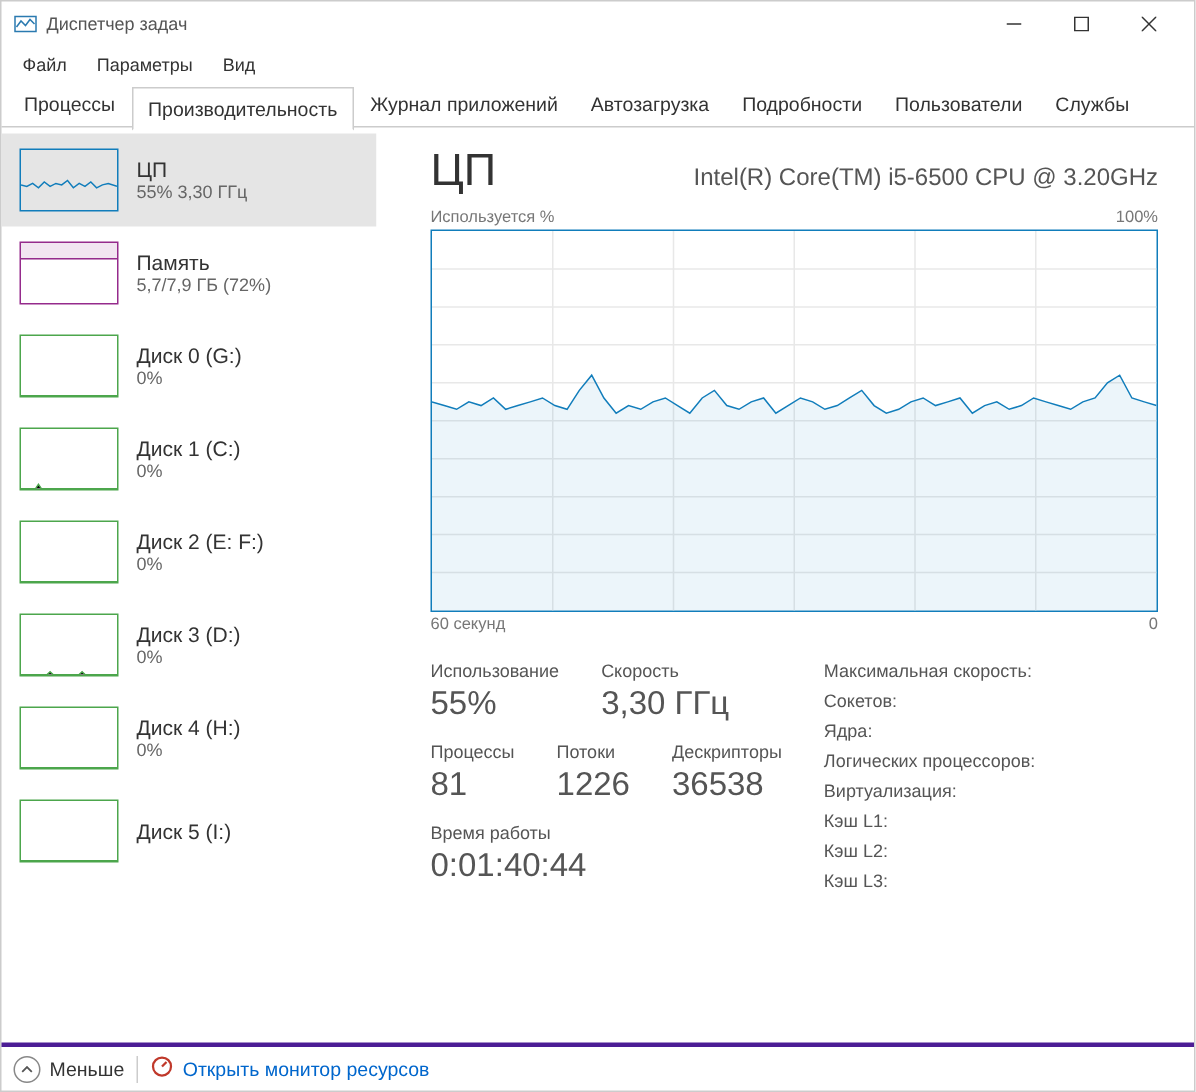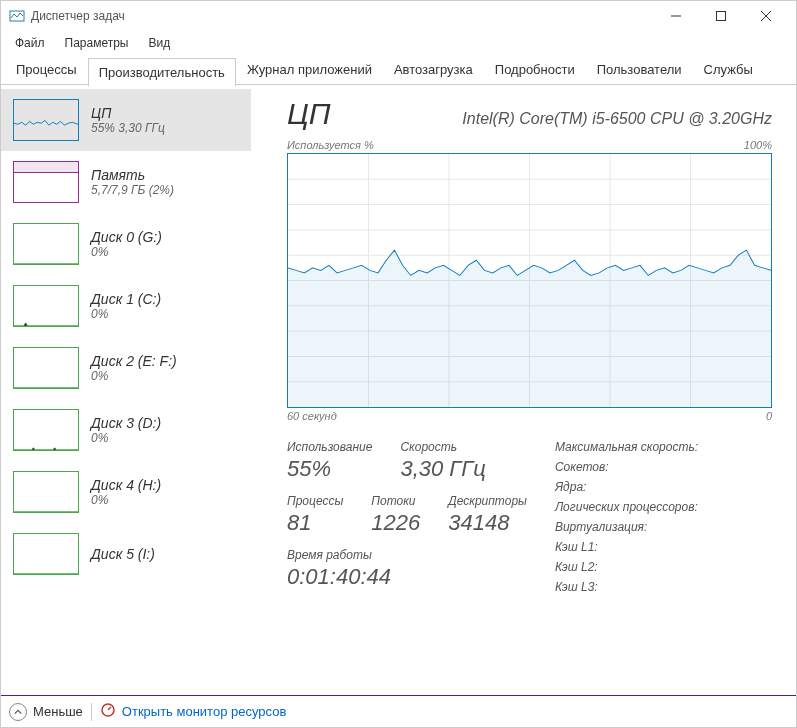--- a/index.html
+++ b/index.html
@@ -12,21 +12,21 @@
 .titlebar .win-btn { width: 45px; height: 30px; display: flex; align-items: center; justify-content: center; color: #555; }
 .titlebar .win-btn svg { width: 10px; height: 10px; }
 
 .menubar { height: 24px; display: flex; align-items: center; padding: 0 4px; }
 .menubar .menu-item { font-size: 12px; color: #333; padding: 2px 10px; }
 
 .tabs { display: flex; border-bottom: 1px solid #ccc; padding: 0 4px; }
 .tabs .tab { font-size: 13px; color: #333; padding: 6px 10px; border: 1px solid transparent; cursor: pointer; }
 .tabs .tab.active { border: 1px solid #ccc; border-bottom: 1px solid #fff; background: #fff; position: relative; top: 3px; }
 
-.content { flex: 1; display: flex; overflow: hidden; font-style: italic; }
+.content { flex: 1; display: flex; overflow: hidden; }
 
 .sidebar { width: 250px; border-right: none; overflow-y: scroll; padding: 4px 0; }
 .sidebar::-webkit-scrollbar { width: 17px; background: #f0f0f0; }
 .sidebar::-webkit-scrollbar-thumb { background: #c1c1c1; }
 .sidebar::-webkit-scrollbar-button { height: 17px; background: #f0f0f0; }
 
 .side-item { display: flex; align-items: center; padding: 10px 12px; gap: 12px; cursor: pointer; }
 .side-item.selected { background: #e5e5e5; }
 .side-item .thumb { width: 66px; height: 42px; border: 1px solid; position: relative; }
 .side-item .labels { display: flex; flex-direction: column; }
@@ -48,21 +48,21 @@
 .chart svg { width: 100%; height: 100%; display: block; }
 .chart-labels-bottom { display: flex; justify-content: space-between; font-size: 11px; color: #777; margin-top: 2px; margin-bottom: 18px; }
 
 .stats-row { display: flex; gap: 0; }
 .stats-left { display: flex; flex-direction: column; gap: 12px; }
 .stats-grid { display: flex; gap: 28px; }
 .stat-block .k { font-size: 12px; color: #555; }
 .stat-block .v { font-size: 22px; color: #555; margin-top: 2px; }
 .stats-right { margin-left: 28px; display: flex; flex-direction: column; gap: 6px; font-size: 12px; color: #555; }
 
-.bottombar { height: 32px; border-top: 1px solid #4c1d95; display: flex; align-items: center; padding: 0 8px; gap: 8px; }
+.bottombar { height: 32px; border-top: 3px solid #4c1d95; display: flex; align-items: center; padding: 0 8px; gap: 8px; }
 .bottombar .less { display: flex; align-items: center; gap: 6px; font-size: 13px; color: #333; cursor: pointer; }
 .bottombar .divider { width: 1px; height: 18px; background: #ccc; }
 .bottombar .monitor-link { display: flex; align-items: center; gap: 6px; font-size: 13px; color: #0066cc; cursor: pointer; }
 .caret-circle { width: 18px; height: 18px; border: 1px solid #888; border-radius: 50%; display: flex; align-items: center; justify-content: center; }
 .caret-circle svg { width: 8px; height: 8px; }
 </style>
 </head>
 <body>
 
 <div class="titlebar">
@@ -120,21 +120,21 @@
       </div>
       <div class="labels">
         <span class="label-title">ЦП</span>
         <span class="label-sub">55% 3,30 ГГц</span>
       </div>
     </div>
     <div class="side-item">
       <div class="thumb mem"></div>
       <div class="labels">
         <span class="label-title">Память</span>
-        <span class="label-sub">5,7/7,9 ГБ (2%)</span>
+        <span class="label-sub">5,7/7,9 ГБ (72%)</span>
       </div>
     </div>
     <div class="side-item">
       <div class="thumb disk"><svg viewBox="0 0 66 42" preserveAspectRatio="none">
             <polyline points="0,41 66,41" stroke="#4ca64c" stroke-width="1"></polyline>
           </svg></div>
       <div class="labels">
         <span class="label-title">Диск 0 (G:)</span>
         <span class="label-sub">0%</span>
       </div>
@@ -239,21 +239,21 @@
           <div class="stat-block">
             <div class="k">Процессы</div>
             <div class="v">81</div>
           </div>
           <div class="stat-block">
             <div class="k">Потоки</div>
             <div class="v">1226</div>
           </div>
           <div class="stat-block">
             <div class="k">Дескрипторы</div>
-            <div class="v">34148</div>
+            <div class="v">36538</div>
           </div>
         </div>
         <div class="stat-block">
           <div class="k">Время работы</div>
           <div class="v">0:01:40:44</div>
         </div>
       </div>
       <div class="stats-right">
         <span>Максимальная скорость:</span>
         <span>Сокетов:</span>

